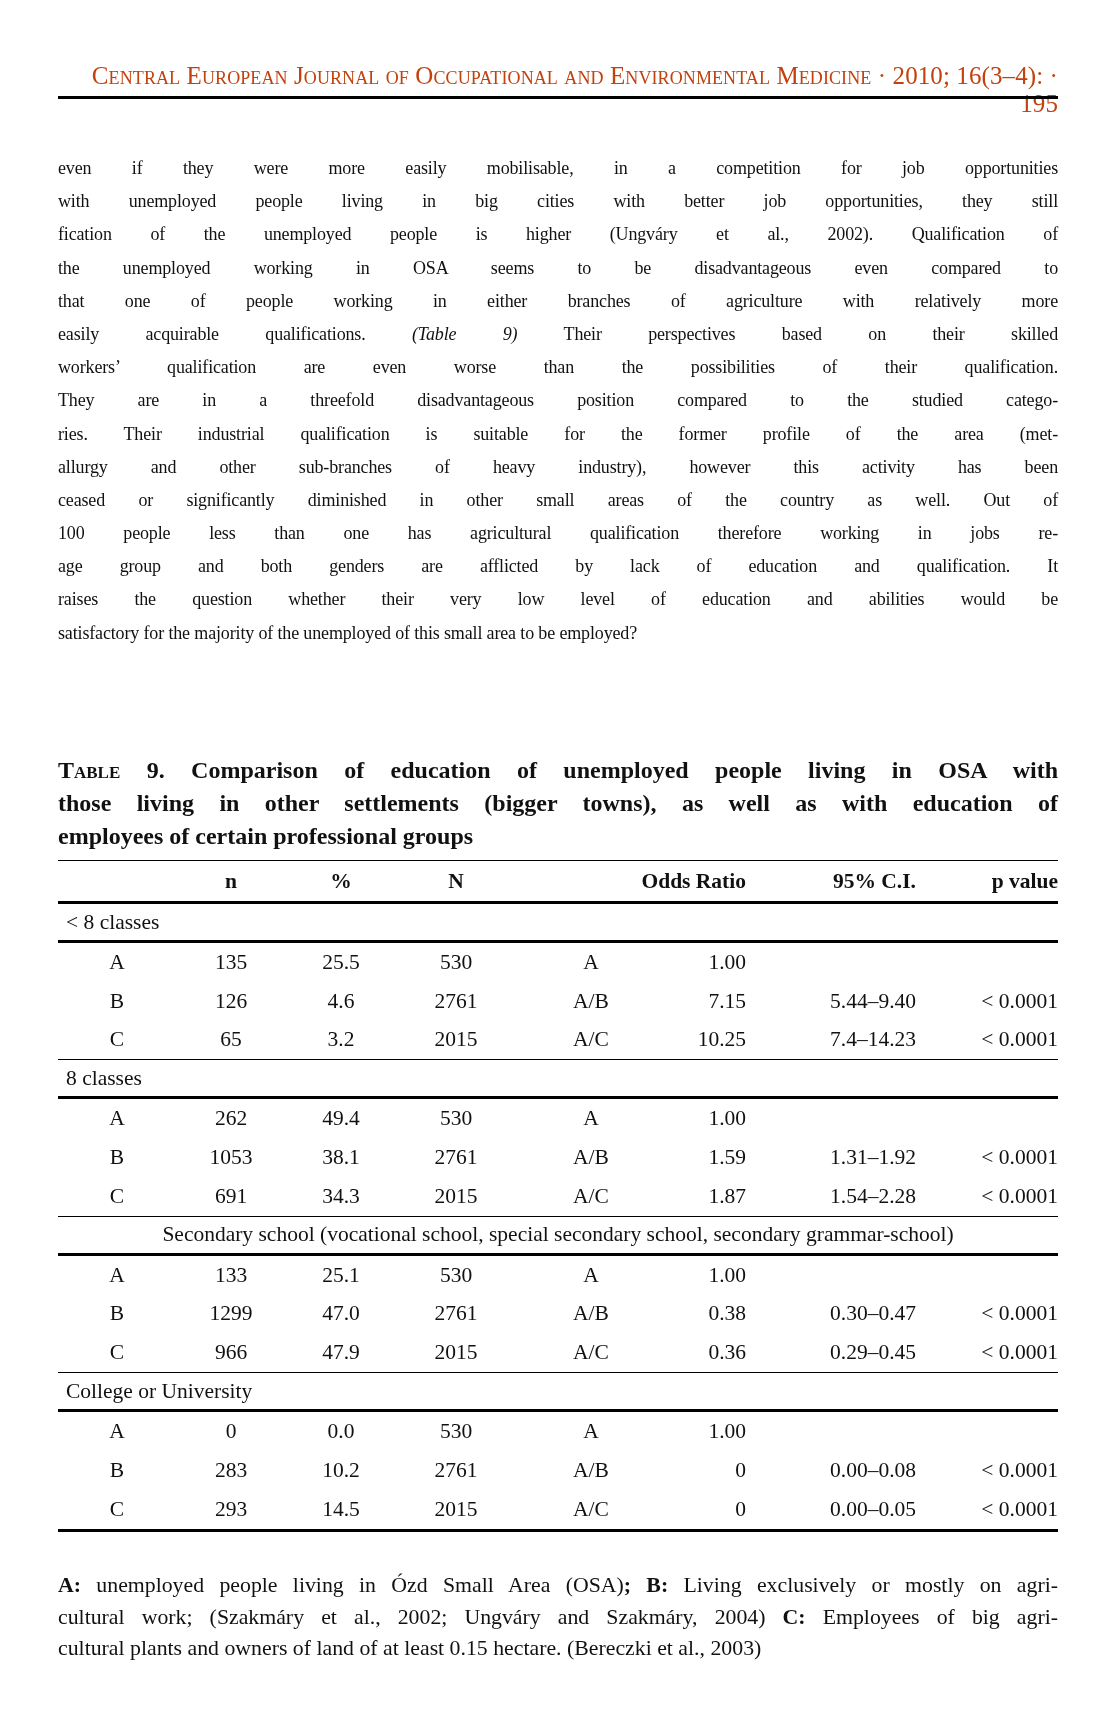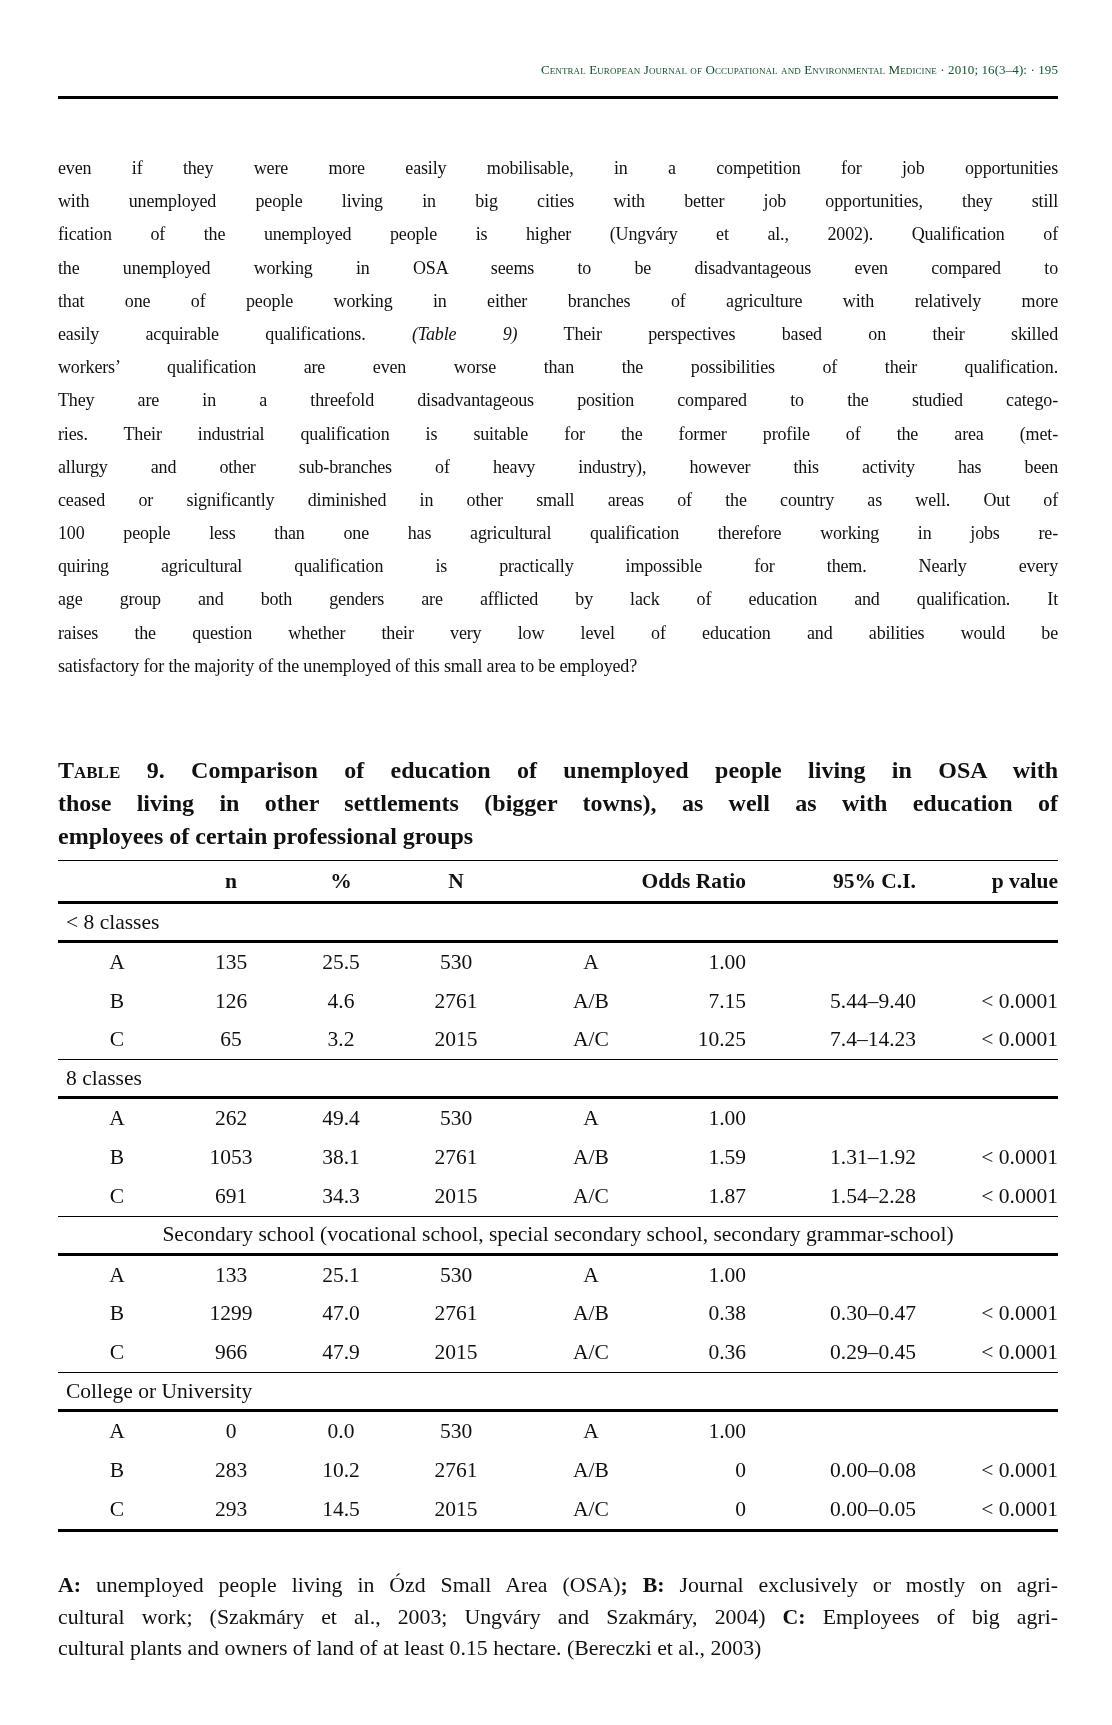--- a/index.html
+++ b/index.html
@@ -2,21 +2,21 @@
 <html><head>
 <meta charset="utf-8">
 <style>
   html, body { margin: 0; padding: 0; background: #ffffff; }
   body {
     width: 1112px; height: 1725px; position: relative; overflow: hidden;
     font-family: "Liberation Serif", "DejaVu Serif", serif; color: #111;
   }
   .running-head {
     position: absolute; left: 58px; top: 62px; width: 1000px; text-align: right;
-    font-size: 13px; font-variant: small-caps; letter-spacing: 0.1px; color: #14532d;
+    font-size: 25px; font-variant: small-caps; letter-spacing: 0.1px; color: #c2410c;
   }
   .head-rule { position: absolute; left: 58px; top: 96px; width: 1000px; height: 3px; background: #000; }
   .body-text {
     position: absolute; left: 58px; top: 152px; width: 1000px;
     font-size: 18px; line-height: 33.2px; text-align: justify; letter-spacing: -0.15px;
   }
   .body-text .line { display: block; text-align: justify; text-align-last: justify; height: 33.2px; white-space: nowrap; }
   .body-text .line.last { text-align-last: left; }
   .body-text em { font-style: italic; }
   .caption {
@@ -63,21 +63,20 @@
     <span class="line">fication of the unemployed people is higher (Ungváry et al., 2002). Qualification of</span>
     <span class="line">the unemployed working in OSA seems to be disadvantageous even compared to</span>
     <span class="line">that one of people working in either branches of agriculture with relatively more</span>
     <span class="line"><span>easily acquirable qualifications. </span><em>(Table 9)</em><span> Their perspectives based on their skilled</span></span>
     <span class="line">workers’ qualification are even worse than the possibilities of their qualification.</span>
     <span class="line">They are in a threefold disadvantageous position compared to the studied catego-</span>
     <span class="line">ries. Their industrial qualification is suitable for the former profile of the area (met-</span>
     <span class="line">allurgy and other sub-branches of heavy industry), however this activity has been</span>
     <span class="line">ceased or significantly diminished in other small areas of the country as well. Out of</span>
     <span class="line">100 people less than one has agricultural qualification therefore working in jobs re-</span>
-    <span class="line">quiring agricultural qualification is practically impossible for them. Nearly every</span>
     <span class="line">age group and both genders are afflicted by lack of education and qualification. It</span>
     <span class="line">raises the question whether their very low level of education and abilities would be</span>
     <span class="line last">satisfactory for the majority of the unemployed of this small area to be employed?</span>
   </div>
 
 <div class="caption">
   <span class="line"><span class="sc">Table 9.</span><span> Comparison of education of unemployed people living in OSA with</span></span>
   <span class="line">those living in other settlements (bigger towns), as well as with education of</span>
   <span class="line last">employees of certain professional groups</span>
 </div>
@@ -224,16 +223,16 @@
         <td class="c-N">2015</td>
         <td class="c-cmp">A/C</td>
         <td class="c-or">0</td>
         <td class="c-ci">0.00–0.05</td>
         <td class="c-p">&lt; 0.0001</td>
       </tr>
     </tbody>
 </table>
 
 <div class="footnote" id="footnote">
-    <span class="line"><b>A:</b><span> unemployed people living in Ózd Small Area (OSA)</span><b>; B:</b><span> Journal exclusively or mostly on agri-</span></span>
-    <span class="line"><span>cultural work; (Szakmáry et al., 2003; Ungváry and Szakmáry, 2004) </span><b>C:</b><span> Employees of big agri-</span></span>
+    <span class="line"><b>A:</b><span> unemployed people living in Ózd Small Area (OSA)</span><b>; B:</b><span> Living exclusively or mostly on agri-</span></span>
+    <span class="line"><span>cultural work; (Szakmáry et al., 2002; Ungváry and Szakmáry, 2004) </span><b>C:</b><span> Employees of big agri-</span></span>
     <span class="line last"><span>cultural plants and owners of land of at least 0.15 hectare. (Bereczki et al., 2003)</span></span>
   </div>
 
 </body></html>

